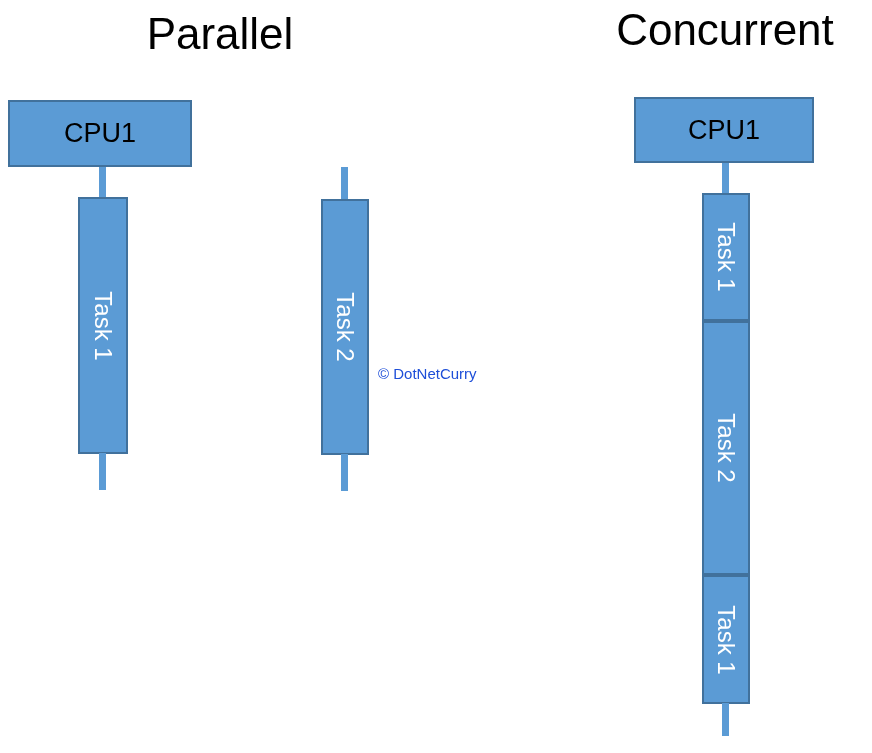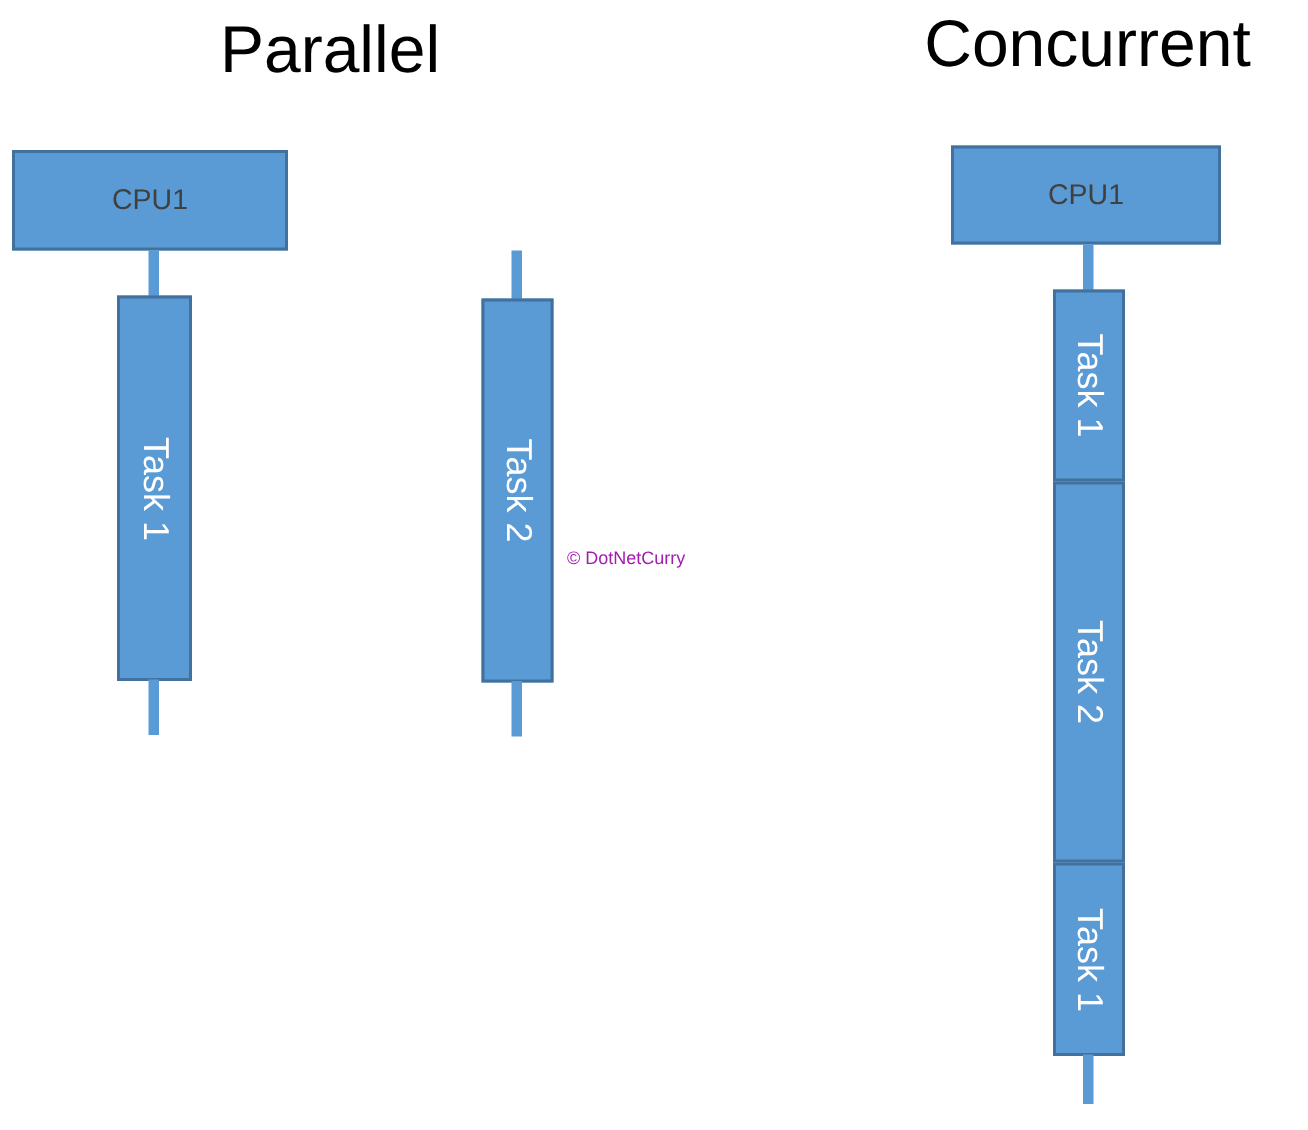--- a/index.html
+++ b/index.html
@@ -50,22 +50,22 @@
   .cpu-box {
     position: absolute;
     background: #5b9bd5;
     border: 2px solid #41719c;
     box-sizing: border-box;
     display: flex;
     align-items: center;
     justify-content: center;
   }
   .cpu-label {
-    color: #404040;
-    font-size: 19px;
+    color: #000000;
+    font-size: 27px;
     line-height: 1;
     white-space: nowrap;
     font-family: "Liberation Sans", sans-serif;
   }
   #cpu-box-parallel-1 { left: 8px;   top: 100px; width: 184px; height: 67px; }
   #cpu-box-parallel-2 { left: 255px; top: 100px; width: 181px; height: 67px; }
   #cpu-box-concurrent-1 { left: 634px; top: 97px; width: 180px; height: 66px; }
 
   
   .connector {
@@ -106,22 +106,22 @@
   
   #task-seg-concurrent-1 { left: 702px; top: 193px; width: 48px; height: 128px; }
   #task-seg-concurrent-2 { left: 702px; top: 321px; width: 48px; height: 254px; }
   #task-seg-concurrent-3 { left: 702px; top: 575px; width: 48px; height: 129px; }
 
   
   #watermark {
     position: absolute;
     left: 378px;
     top: 366px;
-    color: #a21caf;
-    font-size: 12px;
+    color: #1d4ed8;
+    font-size: 15px;
     line-height: 1;
     white-space: nowrap;
     font-family: "Liberation Sans", sans-serif;
   }
 </style>
 </head>
 <body>
 
 <div id="diagram-canvas">
 

